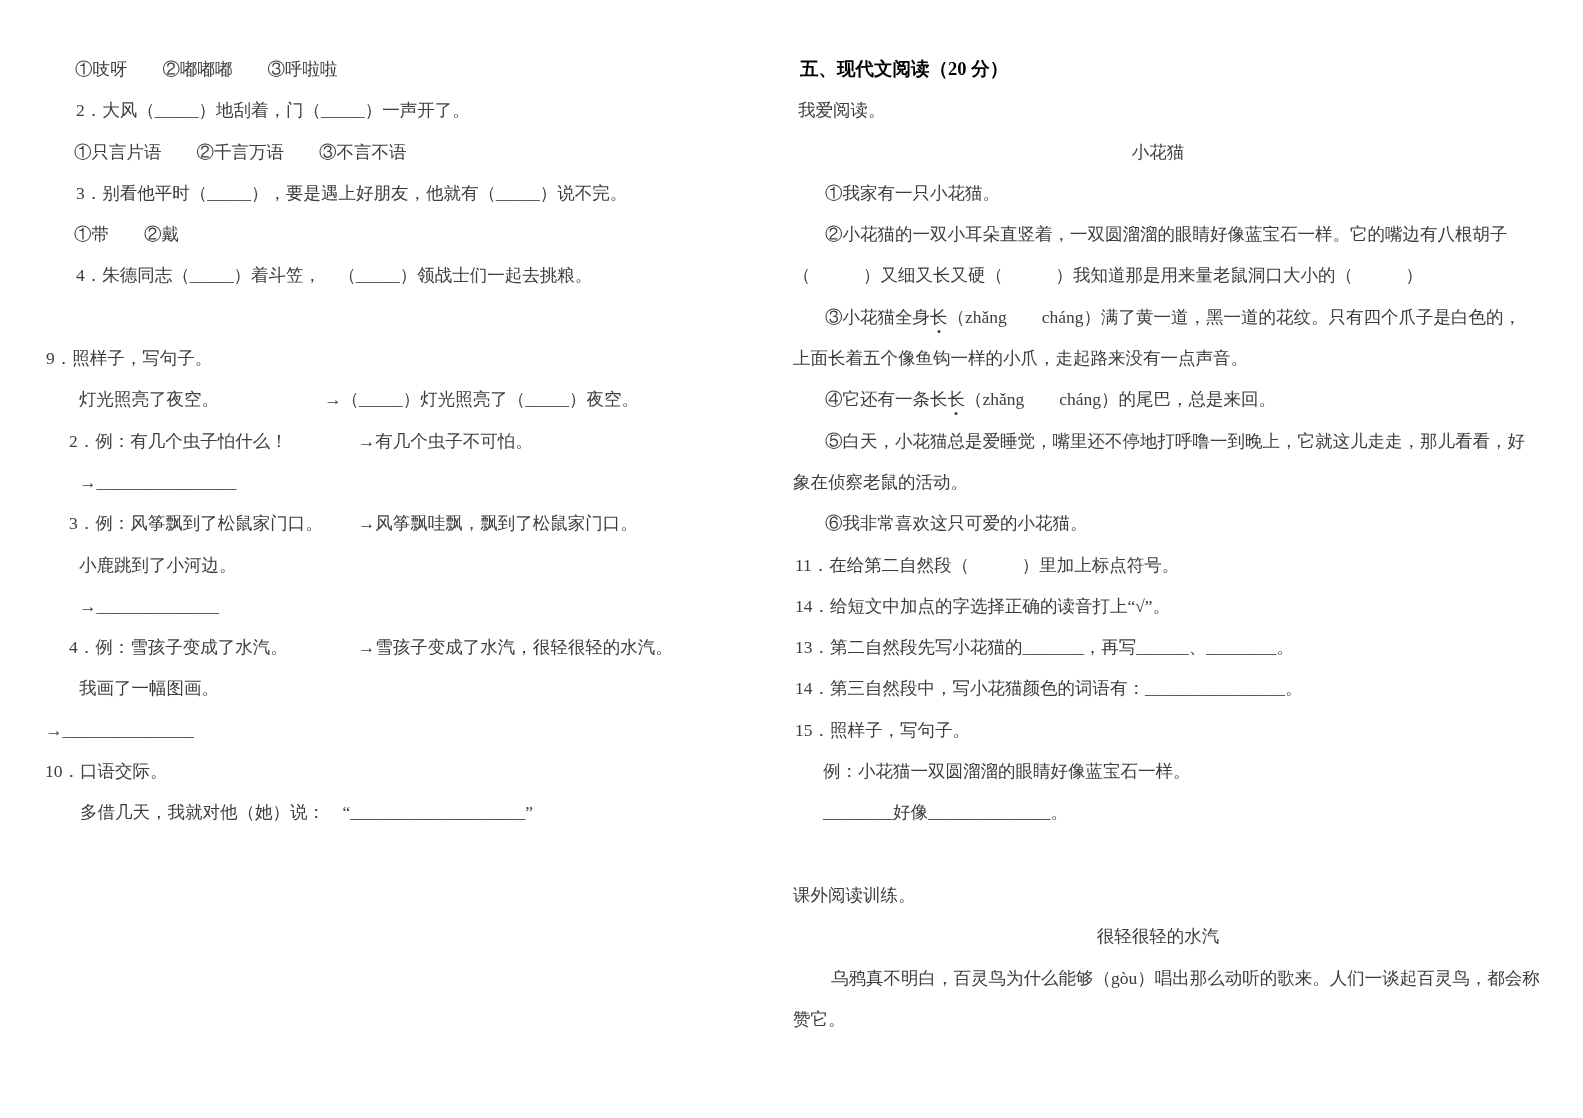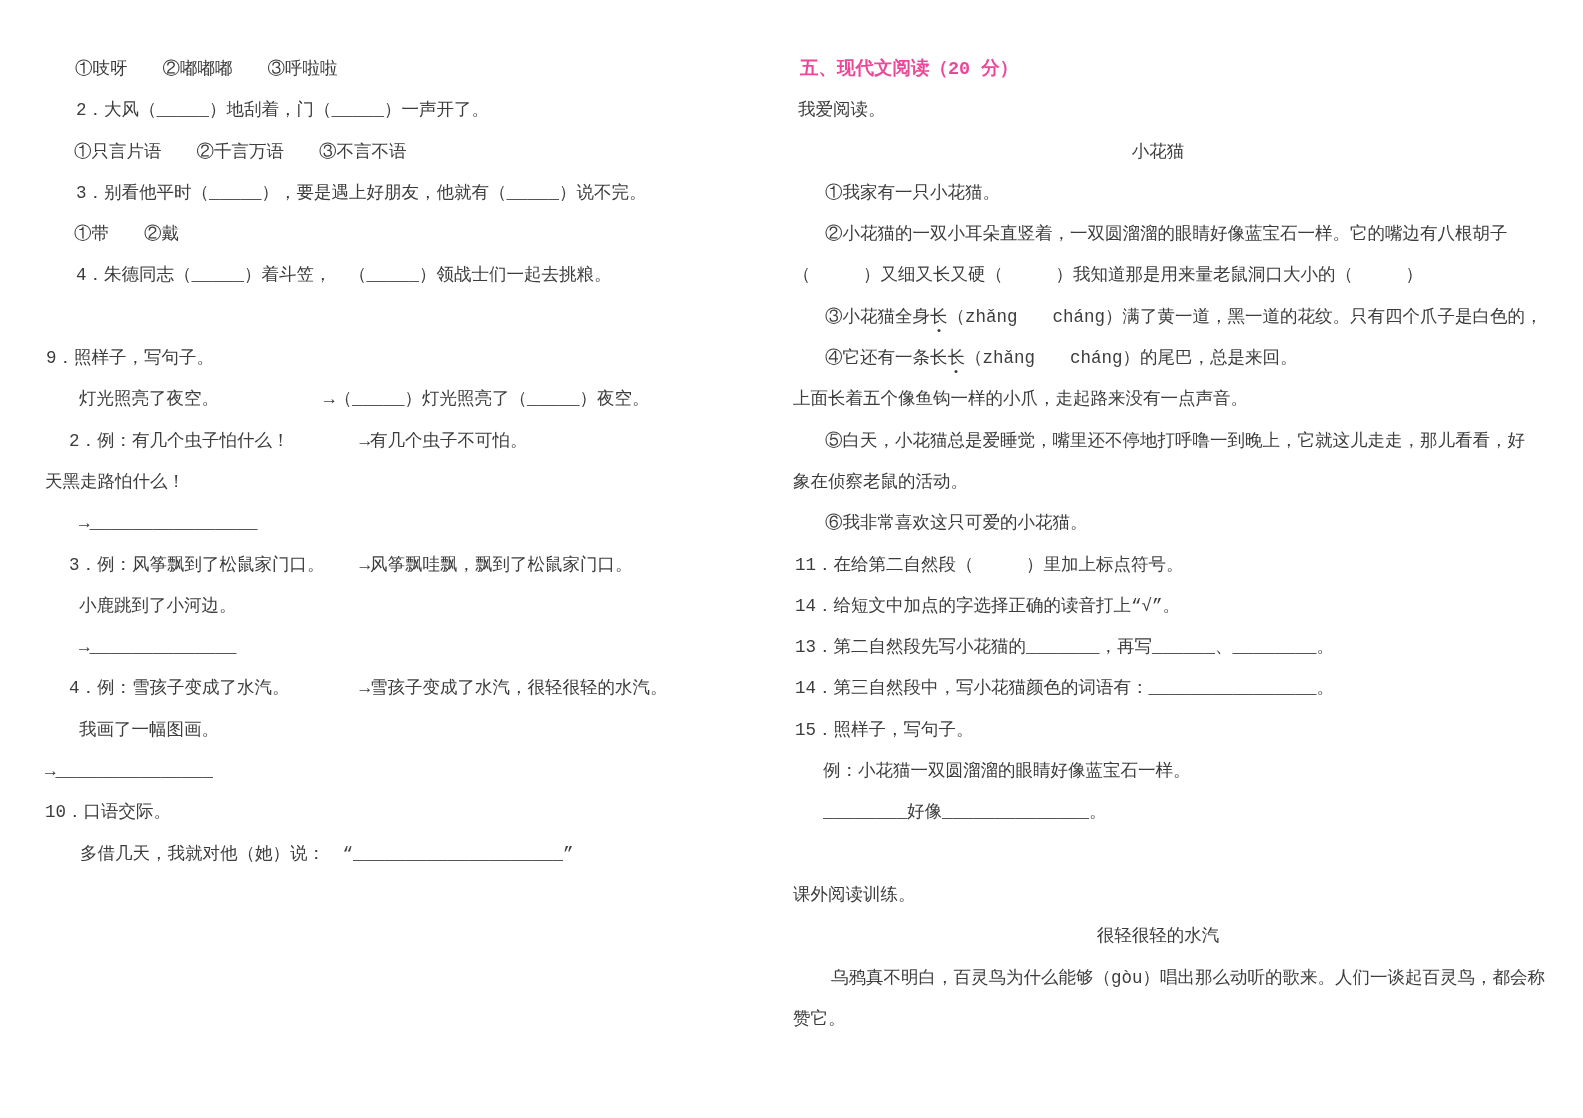--- a/index.html
+++ b/index.html
@@ -1,28 +1,28 @@
 <!DOCTYPE html>
 <html><head>
 <meta charset="utf-8">
 <style>
   html,body{margin:0;padding:0;background:#ffffff;}
   .page{
     position:relative;
     width:1583px;height:1118px;
     background:#ffffff;
-    font-family:Liberation Mono, monospace;
+    font-family:Liberation Serif, serif;
     color:#3c3c3c;
     overflow:hidden;
   }
   .col{position:absolute;top:49px;font-size:17.5px;}
   .col-left{left:45px;width:712px;}
   .col-right{left:793px;width:730px;}
   .ln{height:41.3px;line-height:41.3px;white-space:pre;}
-  .h{font-weight:bold;color:#ec4899;font-size:18.5px;}
+  .h{font-weight:bold;color:#000000;font-size:18.5px;}
   .center{text-align:center;}
   .p0{padding-left:0;}
   .p1{padding-left:1px;}
   .p2{padding-left:2px;}
   .p5{padding-left:5px;}
   .p7{padding-left:7px;}
   .p10{padding-left:10px;}
   .p24{padding-left:24px;}
   .p29{padding-left:29px;}
   .p30{padding-left:30px;}
@@ -47,42 +47,41 @@
     <div class="ln p30">①吱呀　　②嘟嘟嘟　　③呼啦啦</div>
     <div class="ln p31">2．大风（_____）地刮着，门（_____）一声开了。</div>
     <div class="ln p29">①只言片语　　②千言万语　　③不言不语</div>
     <div class="ln p31">3．别看他平时（_____），要是遇上好朋友，他就有（_____）说不完。</div>
     <div class="ln p29">①带　　②戴</div>
     <div class="ln p31">4．朱德同志（_____）着斗笠，　（_____）领战士们一起去挑粮。</div>
     <div class="ln"></div>
     <div class="ln p1">9．照样子，写句子。</div>
     <div class="ln p34">灯光照亮了夜空。　　　　　　→（_____）灯光照亮了（_____）夜空。</div>
     <div class="ln p24">2．例：有几个虫子怕什么！　　　　→有几个虫子不可怕。</div>
-    <div class="ln p0">天黑走路怕什么！</div>
     <div class="ln p34">→________________</div>
     <div class="ln p24">3．例：风筝飘到了松鼠家门口。　　→风筝飘哇飘，飘到了松鼠家门口。</div>
     <div class="ln p34">小鹿跳到了小河边。</div>
     <div class="ln p34">→______________</div>
     <div class="ln p24">4．例：雪孩子变成了水汽。　　　　→雪孩子变成了水汽，很轻很轻的水汽。</div>
     <div class="ln p34">我画了一幅图画。</div>
     <div class="ln p0">→_______________</div>
     <div class="ln p0">10．口语交际。</div>
     <div class="ln p35">多借几天，我就对他（她）说：　“____________________”</div>
   </div>
 
   <div class="col col-right">
     <div class="ln p7 h">五、现代文阅读（20 分）</div>
     <div class="ln p5">我爱阅读。</div>
     <div class="ln center">小花猫</div>
     <div class="ln p32">①我家有一只小花猫。</div>
     <div class="ln p32">②小花猫的一双小耳朵直竖着，一双圆溜溜的眼睛好像蓝宝石一样。它的嘴边有八根胡子</div>
     <div class="ln p0">（　　　）又细又长又硬（　　　）我知道那是用来量老鼠洞口大小的（　　　）</div>
     <div class="ln p32"><span>③小花猫全身</span><span class="emph">长</span><span>（zhǎng　　cháng）满了黄一道，黑一道的花纹。只有四个爪子是白色的，</span></div>
+    <div class="ln p0">上面长着五个像鱼钩一样的小爪，走起路来没有一点声音。</div>
     <div class="ln p32"><span>④它还有一条长</span><span class="emph">长</span><span>（zhǎng　　cháng）的尾巴，总是来回。</span></div>
-    <div class="ln p0">上面长着五个像鱼钩一样的小爪，走起路来没有一点声音。</div>
     <div class="ln p32">⑤白天，小花猫总是爱睡觉，嘴里还不停地打呼噜一到晚上，它就这儿走走，那儿看看，好</div>
     <div class="ln p0">象在侦察老鼠的活动。</div>
     <div class="ln p32">⑥我非常喜欢这只可爱的小花猫。</div>
     <div class="ln p2">11．在给第二自然段（　　　）里加上标点符号。</div>
     <div class="ln p2">14．给短文中加点的字选择正确的读音打上“√”。</div>
     <div class="ln p2">13．第二自然段先写小花猫的_______，再写______、________。</div>
     <div class="ln p2">14．第三自然段中，写小花猫颜色的词语有：________________。</div>
     <div class="ln p2">15．照样子，写句子。</div>
     <div class="ln p30">例：小花猫一双圆溜溜的眼睛好像蓝宝石一样。</div>
     <div class="ln p30">________好像______________。</div>

